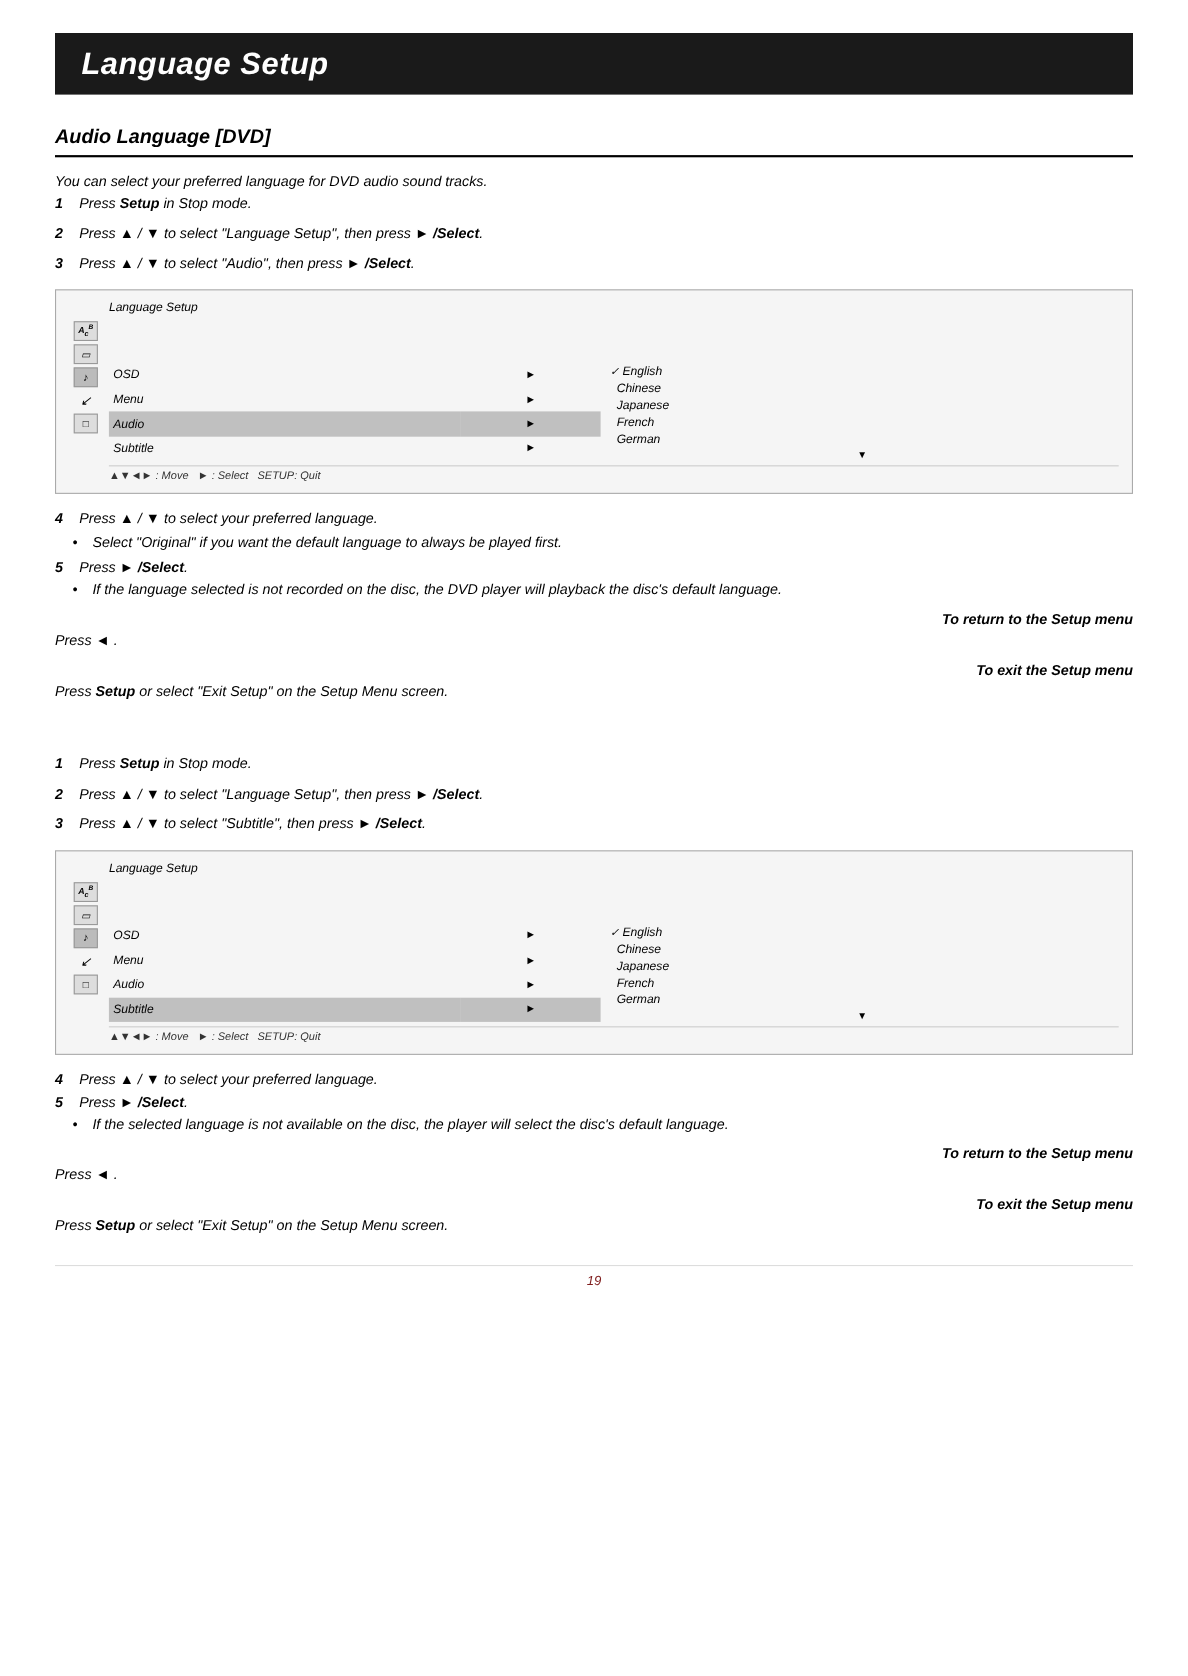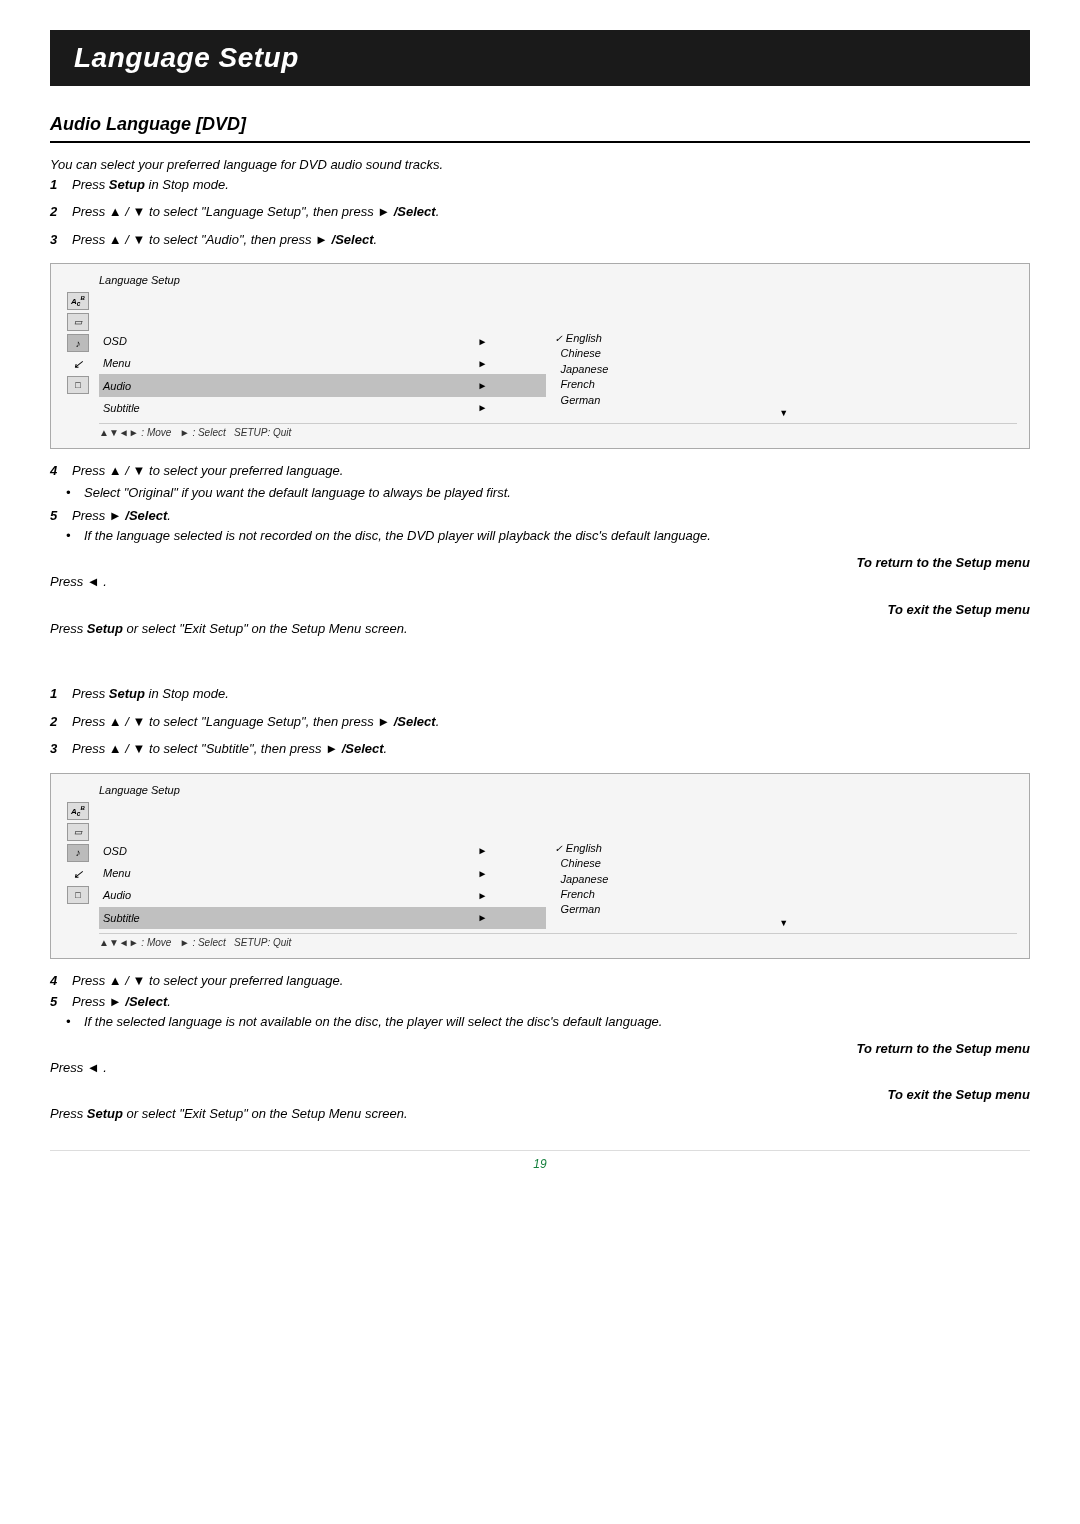--- a/index.html
+++ b/index.html
@@ -211,21 +211,21 @@
       font-size: 13px;
       line-height: 1.5;
       margin-bottom: 6px;
     }
 
     
     .page-number {
       text-align: center;
       margin-top: 20px;
       font-size: 12px;
-      color: #15803d;
+      color: #7f1d1d;
       padding: 6px 0;
       border-top: 1px solid #ddd;
     }
 
     .abc-icon {
       font-size: 8px;
       font-weight: bold;
       position: relative;
     }
     .abc-icon sup {

